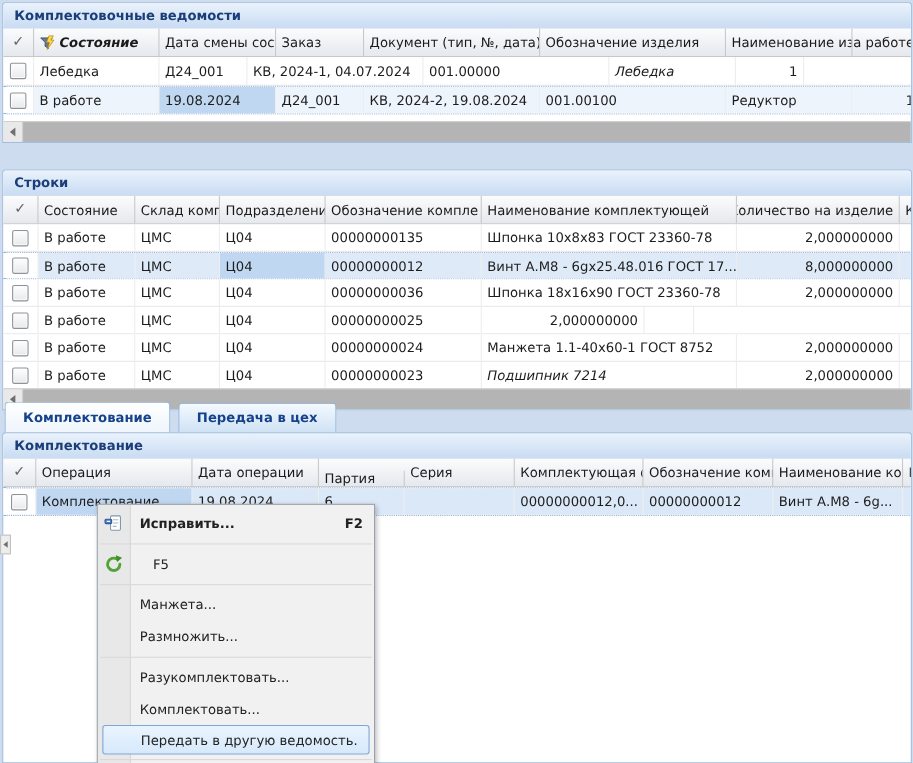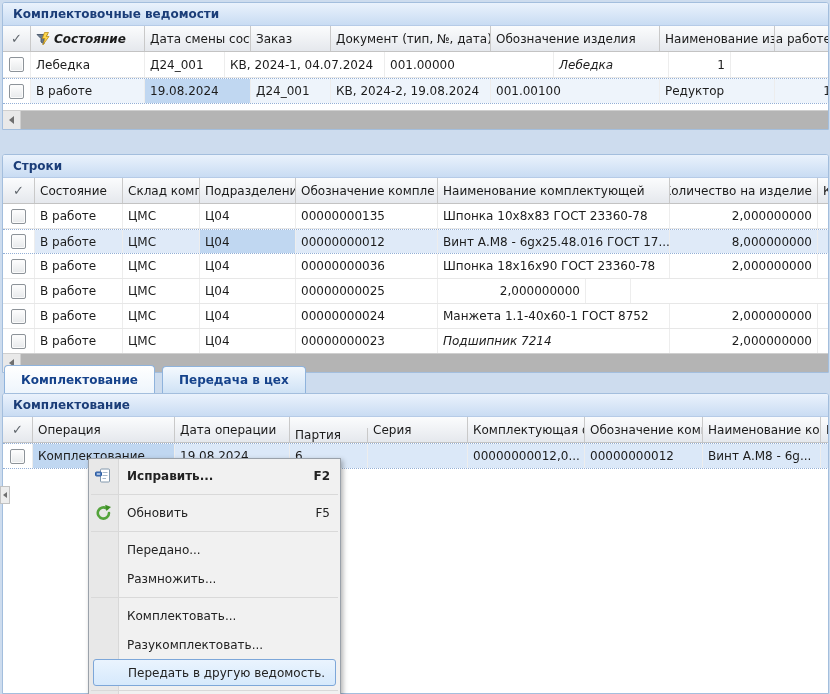--- a/index.html
+++ b/index.html
@@ -328,36 +328,35 @@
       <span class="sc">F2</span>
     </div>
     <div class="msep"></div>
     <div class="mi">
       <span class="ic">
         <svg width="19" height="19" viewBox="0 0 19 19">
             <path d="M15 9.5a5.6 5.6 0 1 1-2.6-4.7" fill="none" stroke="#53a33b" stroke-width="2.6" stroke-linecap="round"></path>
             <polygon points="11.2,1.2 17,3.6 12.4,7.4" fill="#3e8f26"></polygon>
           </svg>
       </span>
-      <span class="lab">Обновить</span>
       <span class="sc">F5</span>
     </div>
     <div class="msep"></div>
     <div class="mi">
-      <span class="lab">Передано...</span>
+      <span class="lab">Манжета...</span>
     </div>
     <div class="mi">
       <span class="lab">Размножить...</span>
     </div>
     <div class="msep"></div>
     <div class="mi">
+      <span class="lab">Разукомплектовать...</span>
+    </div>
+    <div class="mi">
       <span class="lab">Комплектовать...</span>
-    </div>
-    <div class="mi">
-      <span class="lab">Разукомплектовать...</span>
     </div>
     <div class="mi hl">
       <span class="lab">Передать в другую ведомость...</span>
     </div>
     <div class="msep"></div>
 
   </div>
 
 </div>
 

